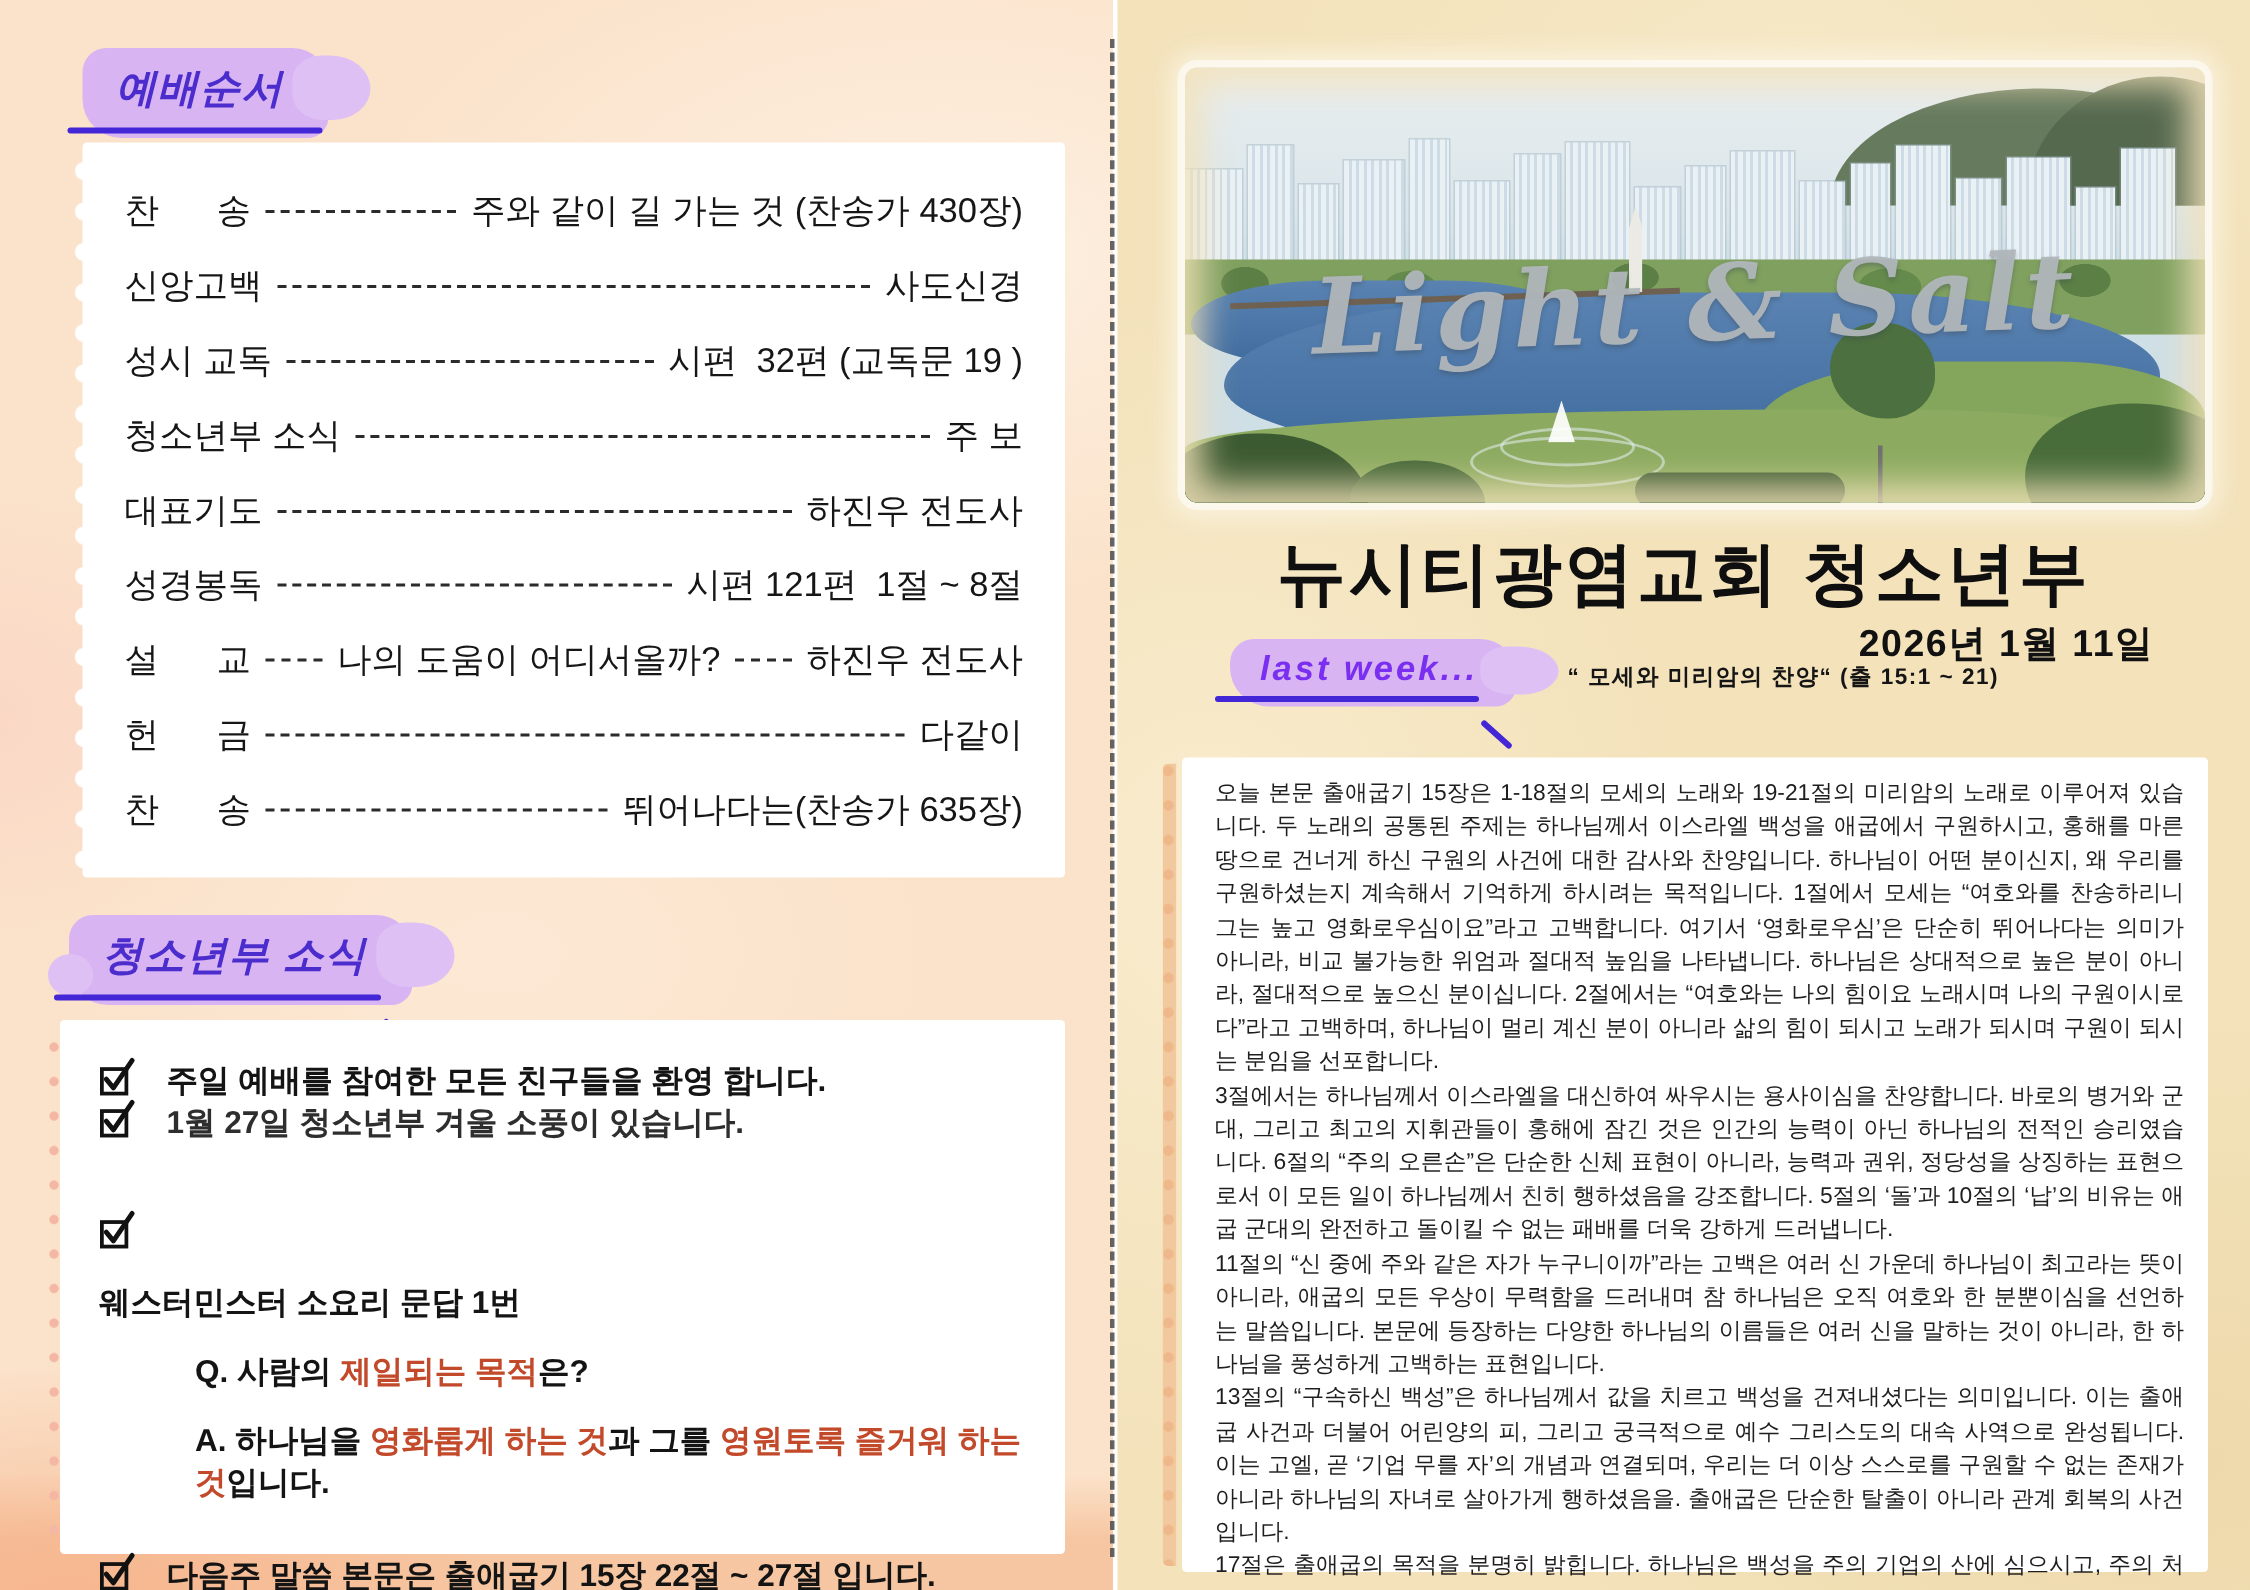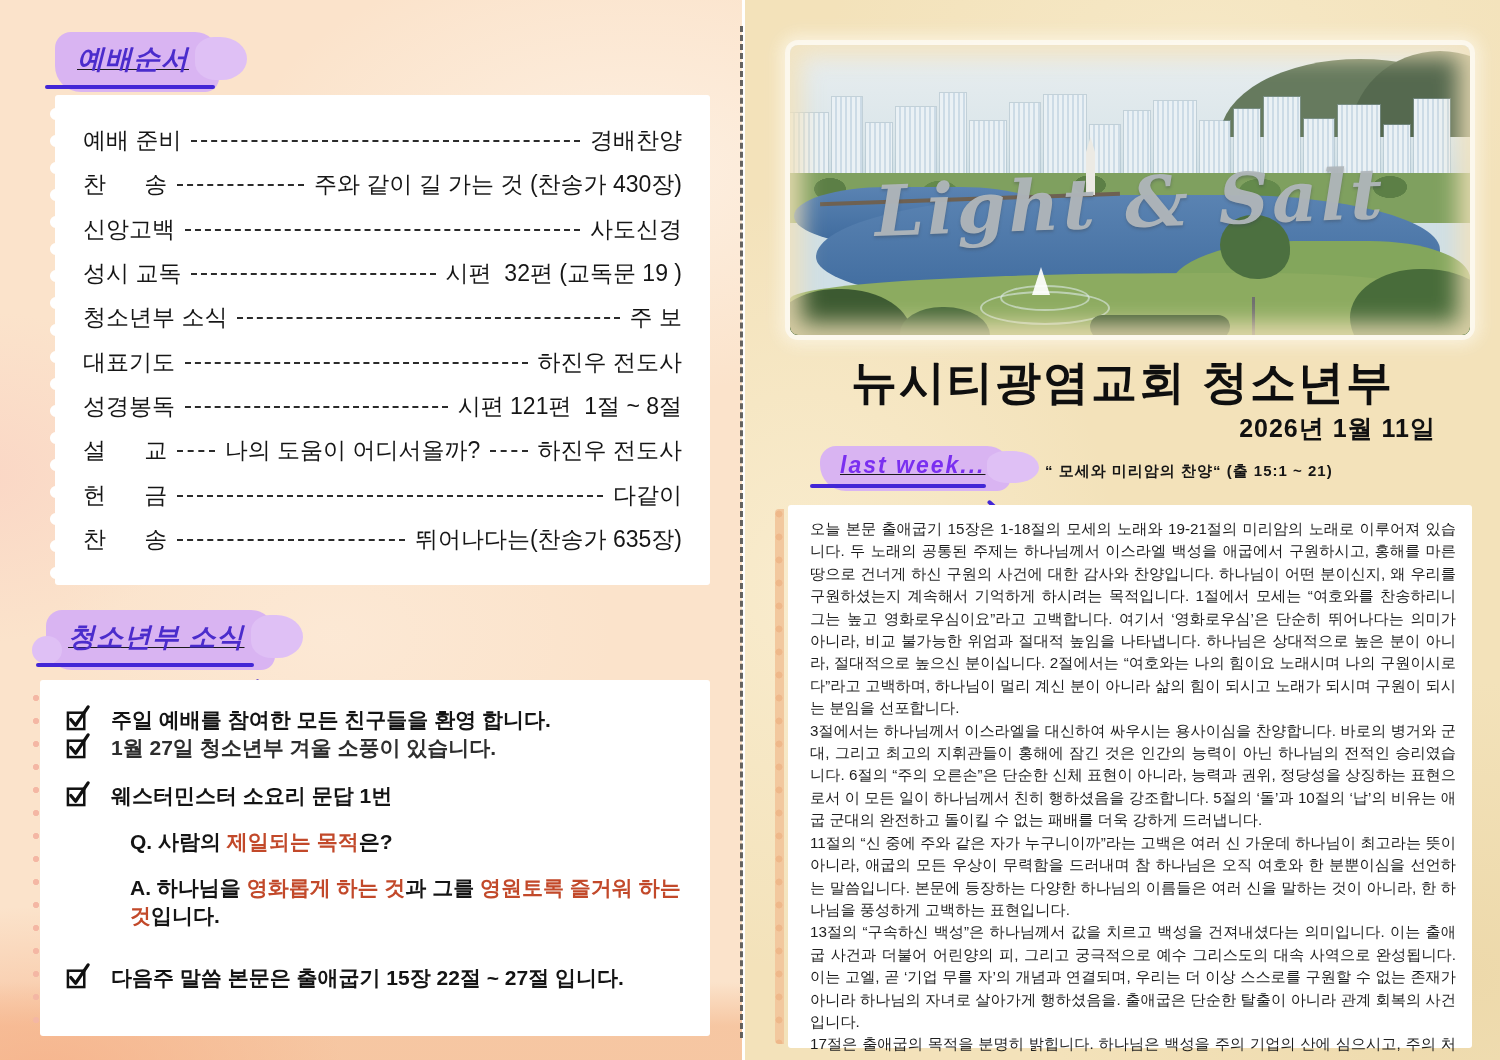--- a/index.html
+++ b/index.html
@@ -20,21 +20,21 @@
     background:
       radial-gradient(420px 520px at 8% 55%, rgba(251,239,212,.75), rgba(251,239,212,0) 75%),
       radial-gradient(600px 420px at 95% 92%, rgba(234,212,162,.65), rgba(234,212,162,0) 70%),
       radial-gradient(500px 300px at 60% 5%, rgba(248,236,206,.6), rgba(248,236,206,0) 75%),
       #f3e2ba;}
   .divider{position:absolute;left:740px;top:26px;height:1012px;width:0;
            border-left:3px dashed #4c4c4c;opacity:.85;}
 
   
   .brush-badge{position:absolute;background:#d9b4f2;border-radius:16px 24px 14px 26px;
-               padding:9px 30px 15px 22px;text-decoration:underline;}
+               padding:9px 30px 15px 22px;}
   .badge-smear{position:absolute;right:-28px;top:5px;width:52px;height:72%;
                background:#dfc0f5;border-radius:42% 58% 55% 45%;}
   .badge-smear2{position:absolute;left:-14px;bottom:6px;width:30px;height:46%;
                background:#dfc0f5;border-radius:50%;}
   .badge-text{position:relative;font-style:italic;font-weight:bold;letter-spacing:1px;}
   .badge-underline{position:absolute;left:-10px;bottom:3px;height:4px;background:#4326d6;border-radius:2px;}
   .badge-arrow{position:absolute;bottom:-12px;width:32px;height:4px;background:#4326d6;
                border-radius:2px;transform:rotate(42deg);transform-origin:left center;}
 
   .badge-worship{left:55px;top:32px;}
@@ -65,21 +65,21 @@
   .wmid{white-space:nowrap;}
 
   .news-card{left:40px;top:680px;width:670px;height:356px;padding:6px 26px 20px 26px;box-sizing:border-box;}
   .news-card::before{content:"";position:absolute;left:-8px;top:8px;bottom:8px;width:8px;
       background-image:radial-gradient(circle 3.2px at 4px 10px, #f4b7a4 2.8px, rgba(244,183,164,0) 3.4px);
       background-size:8px 23px;background-repeat:repeat-y;}
   .nitem{display:flex;align-items:flex-start;gap:20px;font-size:21px;font-weight:bold;color:#141414;}
   .nitem .cb{flex:0 0 auto;margin-top:-2px;}
   .nitem.n1{margin-top:20px;}
   .nitem.n2{font-weight:700;color:#2e2e2e;}
-  .nitem.n3{margin-top:20px;}
+  .nitem.n3{margin-top:46px;flex-direction:column;}
   .nitem.n4{margin-top:34px;}
   .qa-line{font-size:21px;font-weight:bold;margin:18px 0 0 64px;color:#141414;}
   .red{color:#c2492a;}
 
   
   .photo{position:absolute;left:45px;top:45px;width:680px;height:290px;border-radius:8px;
          overflow:hidden;background:linear-gradient(#e9eef0,#dbe6ea 32%,#cfdfe6 46%);
          box-shadow:0 0 0 5px rgba(255,255,255,.55), 0 0 16px 10px rgba(250,242,222,.95);}
   .photo::after{content:"";position:absolute;inset:0;border-radius:8px;
          box-shadow:inset 0 0 22px 12px rgba(243,226,186,.85);pointer-events:none;}
@@ -120,21 +120,21 @@
   .photo-caption{position:absolute;left:0;right:0;top:40%;text-align:center;
        font-family:"DejaVu Serif",serif;font-style:italic;font-weight:bold;
        font-size:70px;letter-spacing:3px;color:rgba(176,182,187,.95);
        transform:rotate(-2deg);text-shadow:0 2px 3px rgba(60,70,80,.35);z-index:5;}
 
   
   .church-title{position:absolute;left:0;width:755px;top:352px;text-align:center;
       font-size:46px;font-weight:900;letter-spacing:2px;color:#0f0f0f;}
   .issue-date{position:absolute;right:64px;top:412px;font-size:25px;font-weight:800;
       letter-spacing:1px;color:#111;}
-  .lastweek-row{position:absolute;left:0;top:446px;width:637px;height:60px;}
+  .lastweek-row{position:absolute;left:0;top:426px;width:637px;height:60px;}
   .sermon-title{position:absolute;left:300px;top:16px;font-size:15px;font-weight:bold;
       color:#151515;letter-spacing:1px;white-space:nowrap;}
 
   .body-panel{position:absolute;left:43px;top:505px;width:684px;height:543px;background:#fff;
       border-radius:3px;box-sizing:border-box;padding:13px 16px 12px 22px;}
   .body-panel::before{content:"";position:absolute;left:-13px;top:4px;bottom:4px;width:13px;
       background-image:radial-gradient(circle 3.6px at 4px 5px,#eeb88a 3.2px,rgba(238,184,138,0) 3.8px),
                        linear-gradient(90deg,#f2c89e 0 9px,rgba(242,200,158,0) 9px);
       background-size:13px 23px,13px 23px;background-repeat:repeat-y;border-radius:4px;}
   .body-par{font-size:15.2px;line-height:22.4px;color:#1e1e1e;text-align:justify;margin:0;}
@@ -147,21 +147,20 @@
   <div class="page page-left">
 
     <div class="brush-badge badge-worship">
       <span class="badge-smear"></span>
       <span class="badge-text">예배순서</span>
       <span class="badge-underline"></span>
       <span class="badge-arrow"></span>
     </div>
 
     <div class="card worship-card">
-      <div class="wrow"><span>예배 준비</span><span class="leader"></span><span>경배찬양</span></div>
       <div class="wrow"><span>찬      송</span><span class="leader"></span><span>주와 같이 길 가는 것 (찬송가 430장)</span></div>
       <div class="wrow"><span>신앙고백</span><span class="leader"></span><span>사도신경</span></div>
       <div class="wrow"><span>성시 교독</span><span class="leader"></span><span>시편  32편 (교독문 19 )</span></div>
       <div class="wrow"><span>청소년부 소식</span><span class="leader"></span><span>주 보</span></div>
       <div class="wrow"><span>대표기도</span><span class="leader"></span><span>하진우 전도사</span></div>
       <div class="wrow"><span>성경봉독</span><span class="leader"></span><span>시편 121편  1절 ~ 8절</span></div>
       <div class="wrow"><span>설      교</span><span class="leader"></span><span class="wmid">나의 도움이 어디서올까?</span><span class="leader"></span><span>하진우 전도사</span></div>
       <div class="wrow"><span>헌      금</span><span class="leader"></span><span>다같이</span></div>
       <div class="wrow"><span>찬      송</span><span class="leader"></span><span>뛰어나다는(찬송가 635장)</span></div>
     </div>

